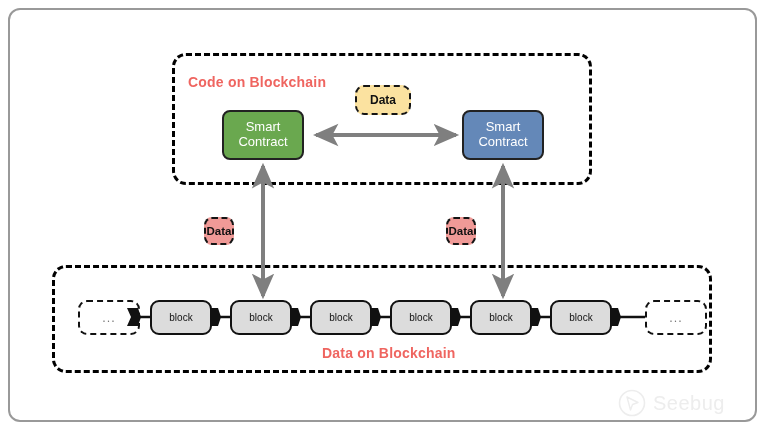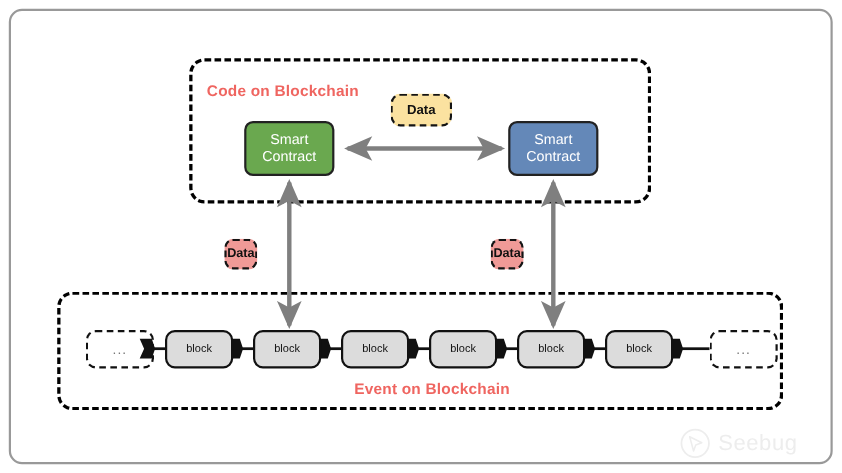--- a/index.html
+++ b/index.html
@@ -207,21 +207,21 @@
 <body>
 
 <div id="canvas">
 
   <div class="outer-frame"></div>
 
   <div class="group-box group-code"></div>
   <div class="group-label label-code">Code on Blockchain</div>
 
   <div class="group-box group-data"></div>
-  <div class="group-label label-data">Event on Blockchain</div>
+  <div class="group-label label-data">Data on Blockchain</div>
 
   <svg class="arrows" viewBox="0 0 765 430" xmlns="http://www.w3.org/2000/svg">
     <defs>
       <marker id="arrowEnd" markerWidth="7" markerHeight="7" refX="5.6" refY="3.1" orient="auto" markerUnits="strokeWidth">
         <path d="M0,0.3 L6.4,3.1 L0,5.9 L1.5,3.1 Z" fill="#7f7f7f"></path>
       </marker>
       <marker id="arrowStart" markerWidth="7" markerHeight="7" refX="0.8" refY="3.1" orient="auto" markerUnits="strokeWidth">
         <path d="M6.4,0.3 L0,3.1 L6.4,5.9 L4.9,3.1 Z" fill="#7f7f7f"></path>
       </marker>
     </defs>

